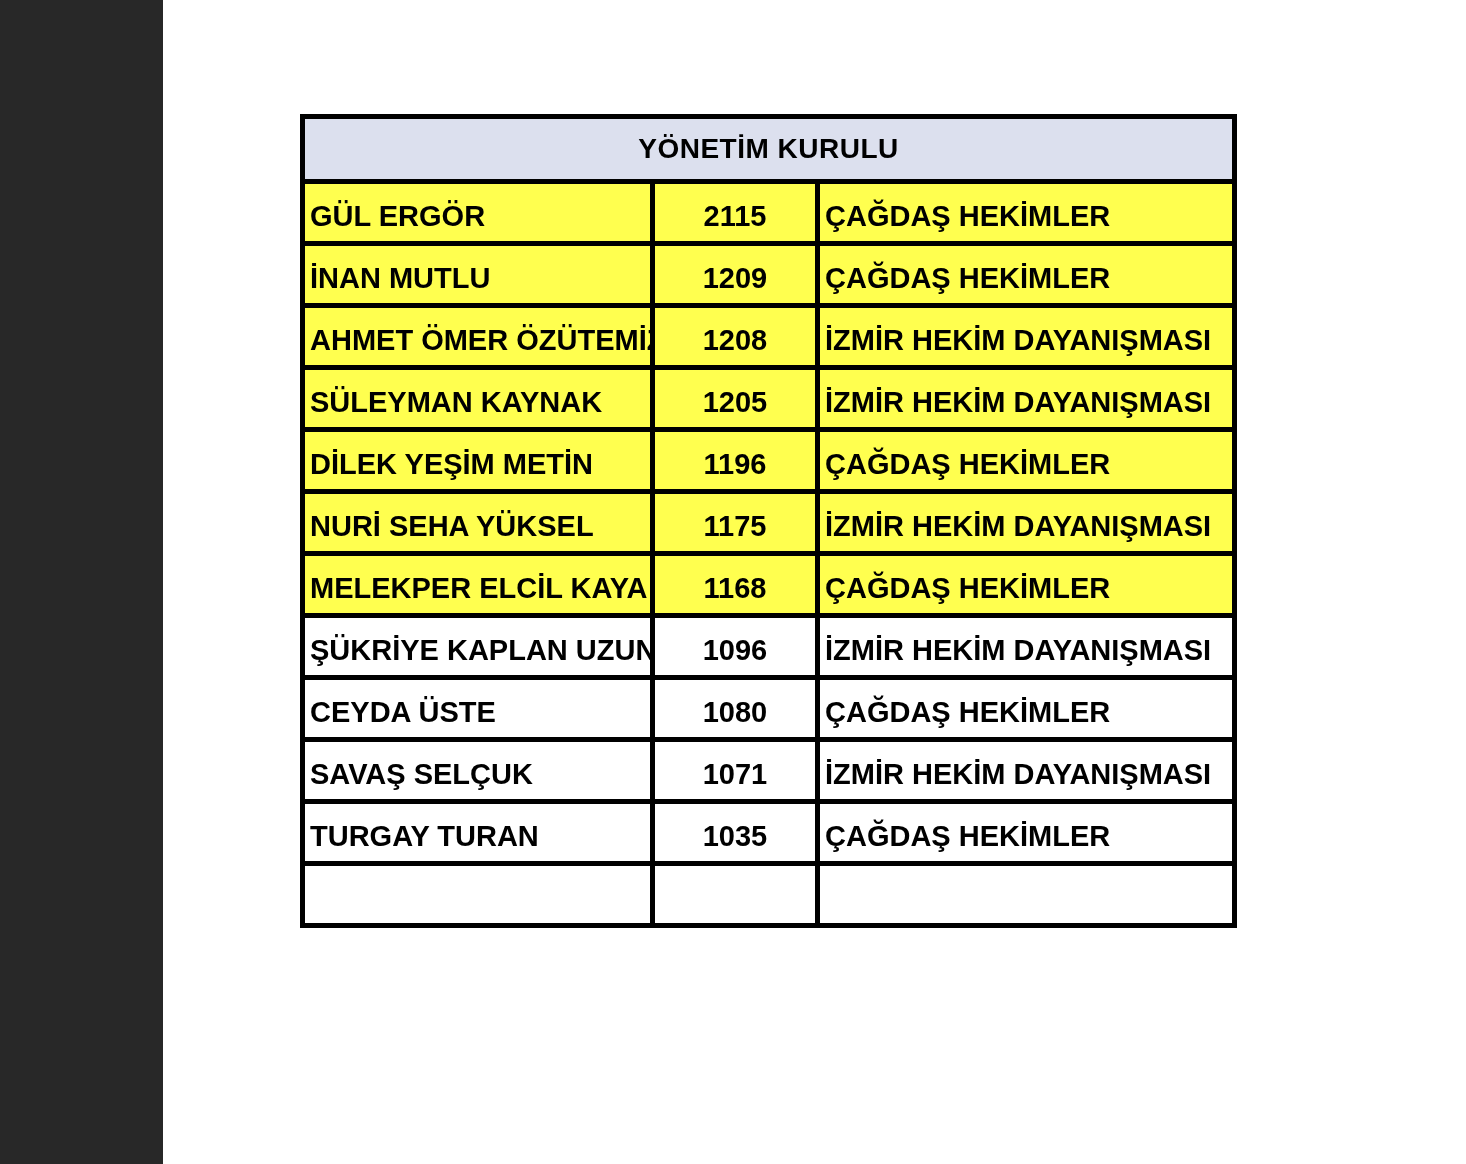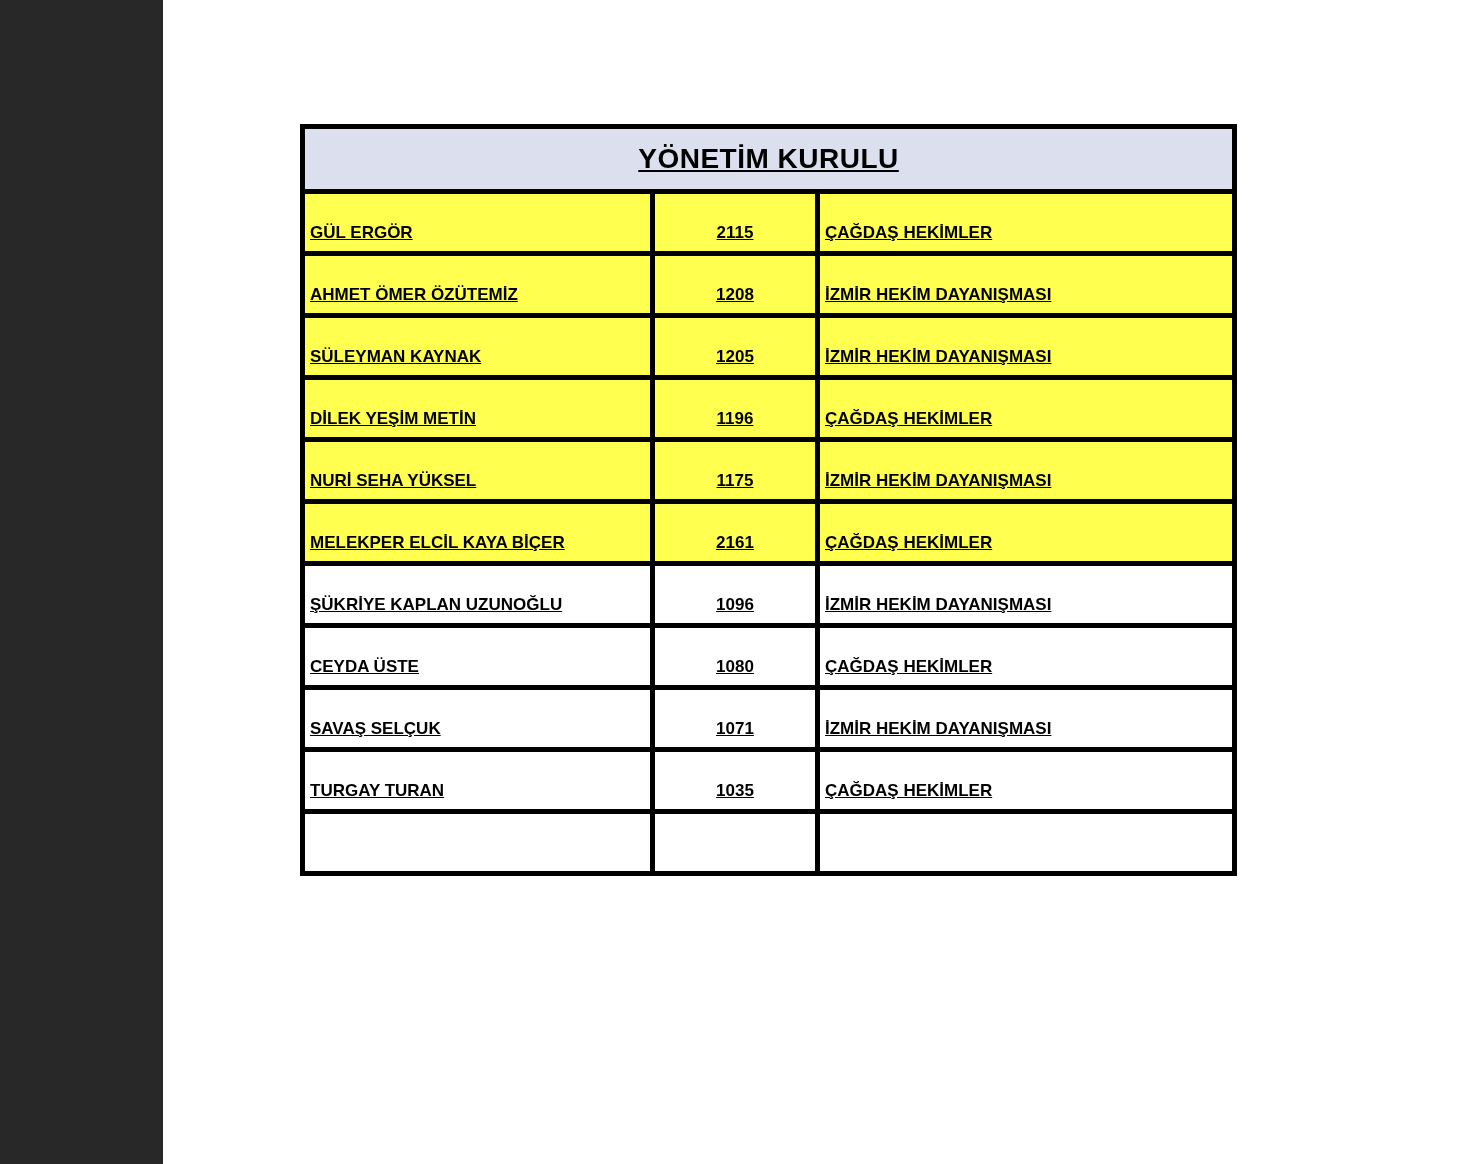--- a/index.html
+++ b/index.html
@@ -22,43 +22,42 @@
     position:absolute;left:0;top:0;
     width:163px;height:1164px;
     background:var(--sidebar);
   }
   .doc-page{
     position:absolute;left:163px;top:0;
     width:1303px;height:1164px;
     background:var(--page);
   }
   table.board-table{
-    position:absolute;left:137px;top:124px; 
+    position:absolute;left:137px;top:114px; 
     width:932px;
     border-collapse:collapse;
     table-layout:fixed;
-    text-decoration:underline;
   }
   .board-table th,
   .board-table td{
     border:5px solid var(--border);
     font-weight:bold;
   }
   .board-table th.title-cell{
     height:65px;
     background:var(--header-bg);
     font-size:28px;
     text-align:center;
     vertical-align:middle;
     letter-spacing:0.5px;
   }
   .board-table td{
     height:62px;
     vertical-align:bottom;
-    font-size:17px;
+    font-size:29px;
     padding:0 2px 8px 5px;
     white-space:nowrap;
     overflow:hidden;
     background:#fff;
   }
   .board-table td.votes-cell{
     text-align:center;
     padding-left:2px;
   }
   .board-table tr.hl td{
@@ -82,20 +81,25 @@
         <th class="title-cell" colspan="3">YÖNETİM KURULU</th>
       </tr>
     </thead>
     <tbody>
   <tr class="hl">
     <td class="name-cell">GÜL ERGÖR</td>
     <td class="votes-cell">2115</td>
     <td class="group-cell">ÇAĞDAŞ HEKİMLER</td>
   </tr>
 
+  <tr class="hl">
+    <td class="name-cell">İNAN MUTLU</td>
+    <td class="votes-cell">1209</td>
+    <td class="group-cell">ÇAĞDAŞ HEKİMLER</td>
+  </tr>
 
   <tr class="hl">
     <td class="name-cell">AHMET ÖMER ÖZÜTEMİZ</td>
     <td class="votes-cell">1208</td>
     <td class="group-cell">İZMİR HEKİM DAYANIŞMASI</td>
   </tr>
 
   <tr class="hl">
     <td class="name-cell">SÜLEYMAN KAYNAK</td>
     <td class="votes-cell">1205</td>
@@ -109,21 +113,21 @@
   </tr>
 
   <tr class="hl">
     <td class="name-cell">NURİ SEHA YÜKSEL</td>
     <td class="votes-cell">1175</td>
     <td class="group-cell">İZMİR HEKİM DAYANIŞMASI</td>
   </tr>
 
   <tr class="hl">
     <td class="name-cell">MELEKPER ELCİL KAYA BİÇER</td>
-    <td class="votes-cell">2161</td>
+    <td class="votes-cell">1168</td>
     <td class="group-cell">ÇAĞDAŞ HEKİMLER</td>
   </tr>
 
 
 
   <tr>
     <td class="name-cell">ŞÜKRİYE KAPLAN UZUNOĞLU</td>
     <td class="votes-cell">1096</td>
     <td class="group-cell">İZMİR HEKİM DAYANIŞMASI</td>
   </tr>

